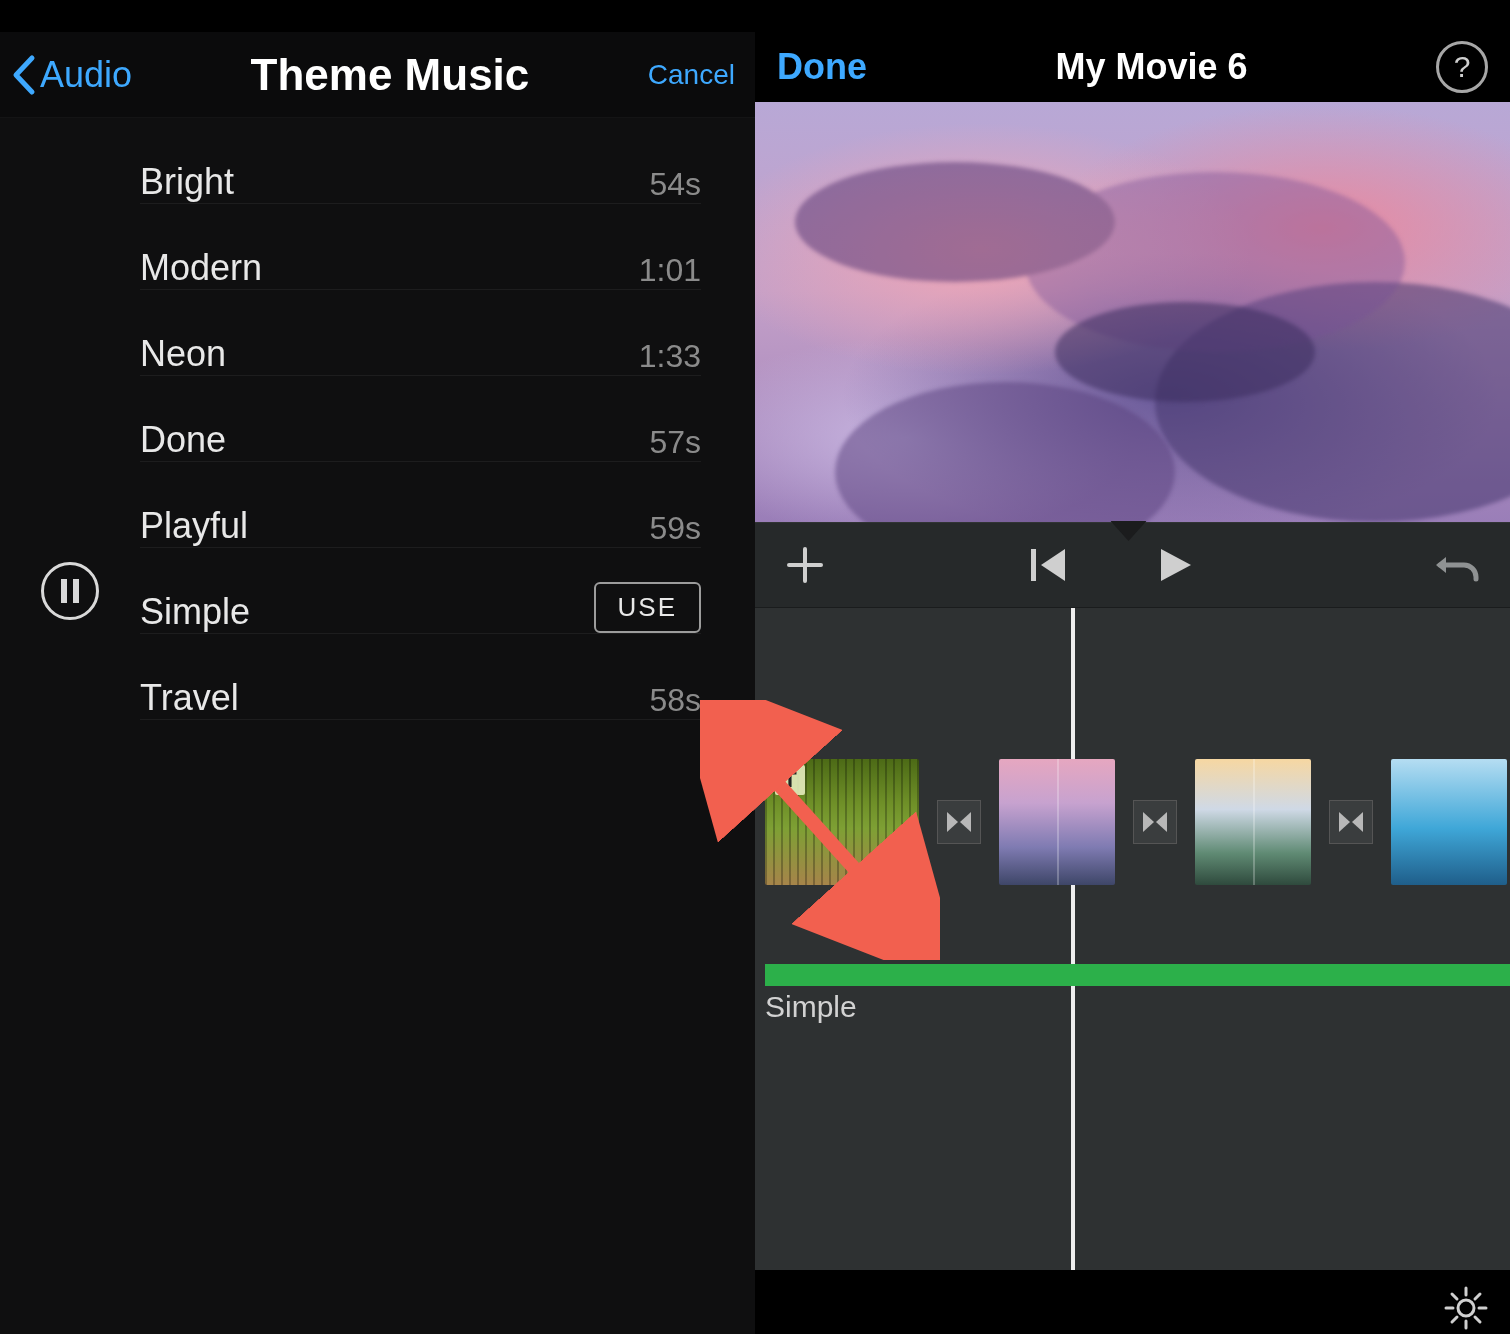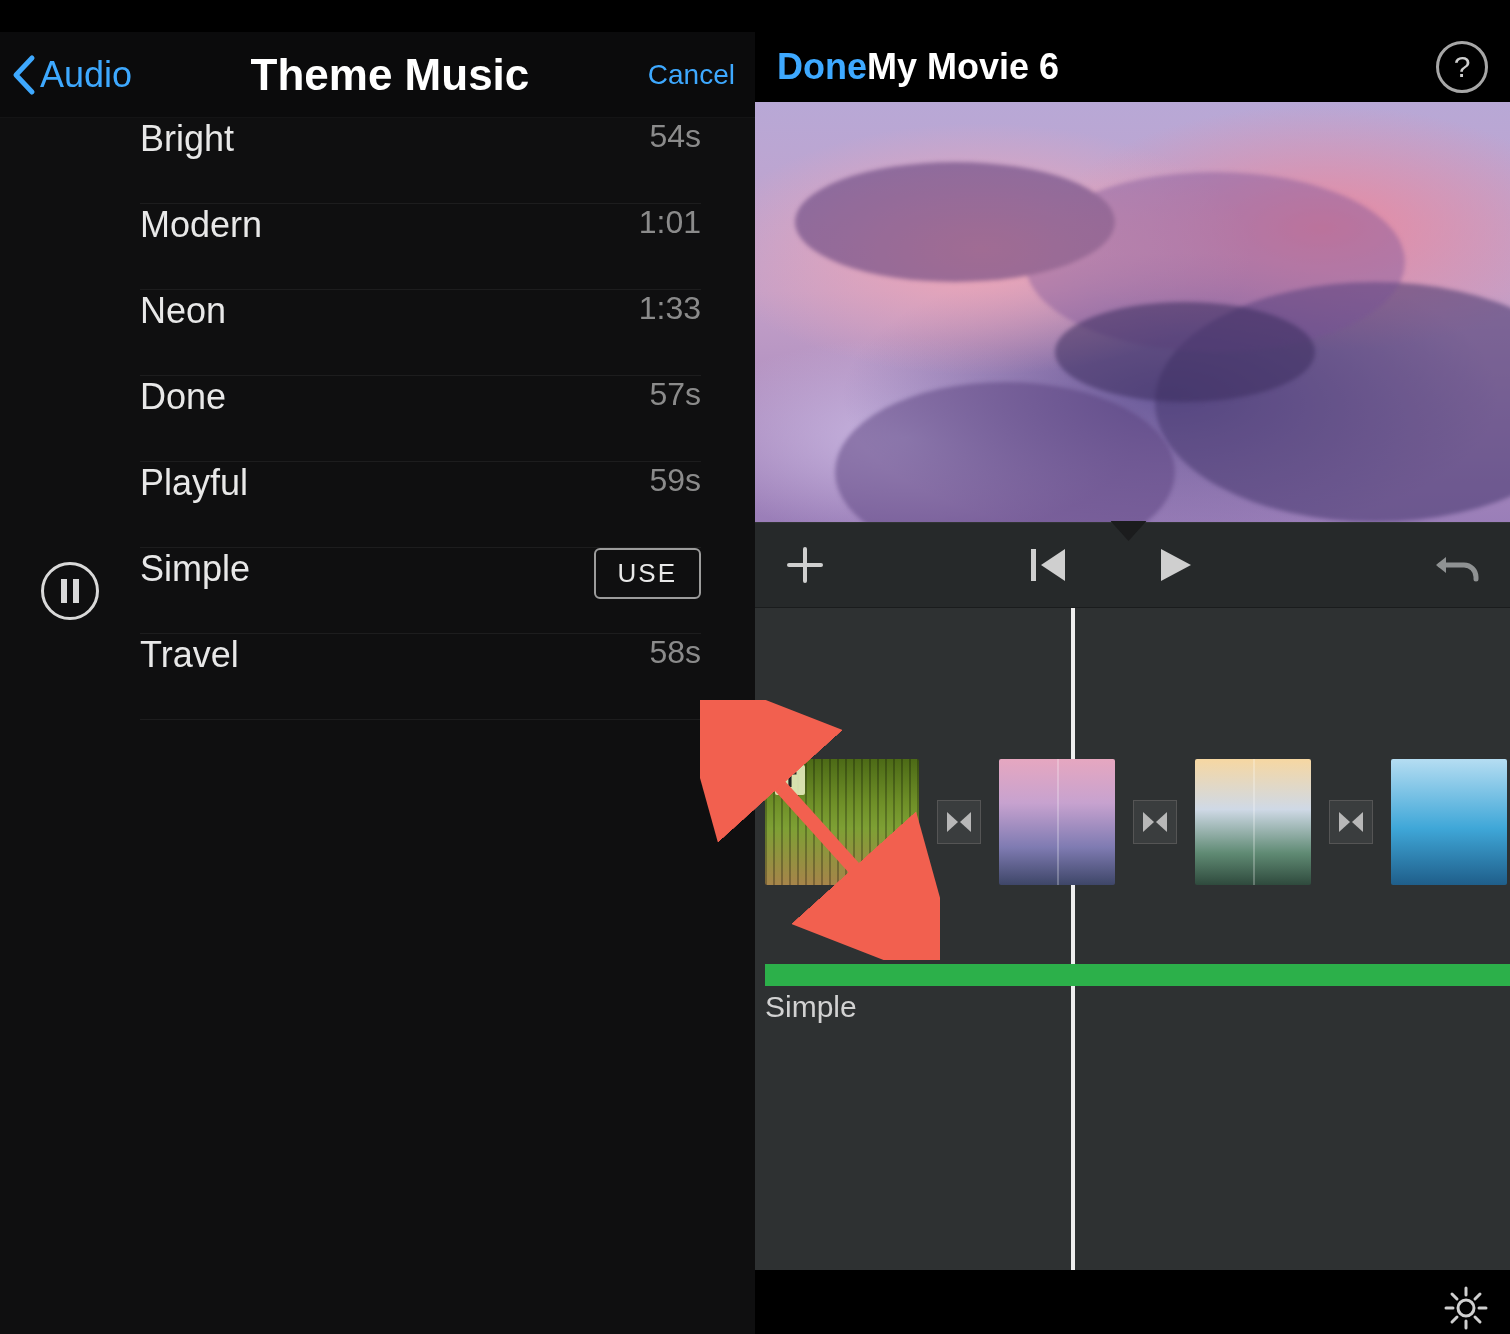--- a/index.html
+++ b/index.html
@@ -21,33 +21,33 @@
 
   .search-wrap { padding: 12px 14px 14px 14px; }
   .search { height: 72px; background: #1a1a1b; border-radius: 16px; display: flex; align-items: center; gap: 14px; padding: 0 20px; }
   .search svg { flex-shrink: 0; }
   .search input { flex: 1; background: transparent; border: none; outline: none; color: #9a9a9a; font-size: 34px; }
   .search input::placeholder { color: #9a9a9a; }
 
   .list { }
   .row { display: flex; align-items: center; height: 86px; padding-right: 54px; }
   .row-left { width: 140px; display: flex; align-items: center; justify-content: center; }
-  .row-main { flex: 1; display: flex; align-items: flex-start; justify-content: space-between; height: 100%; border-bottom: 1px solid rgba(255,255,255,0.06); }
+  .row-main { flex: 1; display: flex; align-items: flex-end; justify-content: space-between; height: 100%; border-bottom: 1px solid rgba(255,255,255,0.06); }
   .row-name { color: #e8e8e8; font-size: 36px; }
   .row-dur { color: #8b8b8b; font-size: 32px; }
   .use-btn { border: 2px solid #9c9c9c; color: #e8e8e8; font-size: 26px; letter-spacing: 2px; padding: 8px 22px; border-radius: 6px; cursor: pointer; }
   .pause-circle { width: 58px; height: 58px; border: 3px solid #d9d9d9; border-radius: 50%; display: flex; align-items: center; justify-content: center; }
   .pause-bars { display: flex; gap: 6px; }
   .pause-bars span { width: 6px; height: 24px; background: #d9d9d9; }
 
   
   .rnav { height: 70px; background: #000; display: flex; align-items: center; justify-content: space-between; padding: 0 22px; }
   .done { color: #3ea9ff; font-size: 36px; font-weight: 600; }
   .rtitle { color: #fff; font-size: 36px; font-weight: 600; position: absolute; left: 50%; transform: translateX(-50%); }
-  .rnav .rtitle { position: static; transform: none; flex: 1; text-align: left; }
+  .rnav .rtitle { position: static; transform: none; flex: 1; text-align: center; }
   .help { width: 52px; height: 52px; border: 3px solid #a7a7a7; border-radius: 50%; display: flex; align-items: center; justify-content: center; color: #cfcfcf; font-size: 30px; cursor: pointer; }
 
   .preview { height: 420px; background: #000; overflow: hidden; }
   .sky { width: 100%; height: 100%; position: relative; background:
     radial-gradient(ellipse 60% 50% at 30% 35%, #f2a6b4 0%, transparent 60%),
     radial-gradient(ellipse 55% 45% at 75% 30%, #e88aa0 0%, transparent 65%),
     radial-gradient(ellipse 70% 55% at 55% 70%, #6a5b9a 0%, transparent 62%),
     radial-gradient(ellipse 50% 40% at 20% 80%, #c7b5e0 0%, transparent 60%),
     linear-gradient(180deg, #b8a8d6 0%, #c4a0c8 45%, #9a7eb8 100%);
   }

